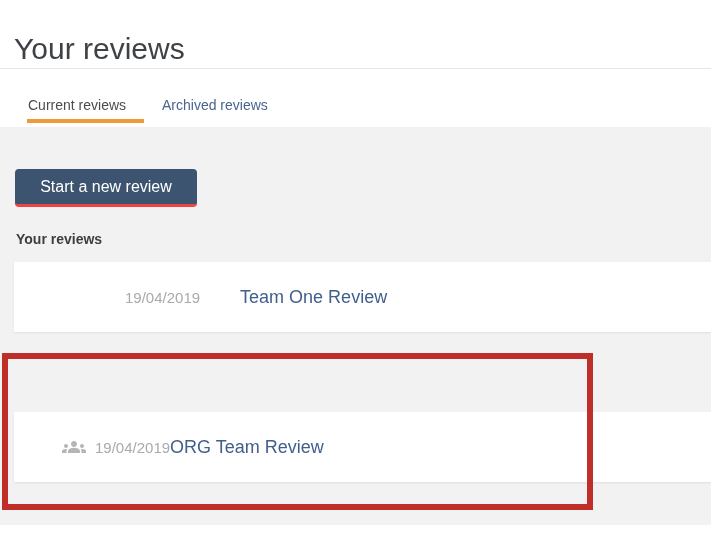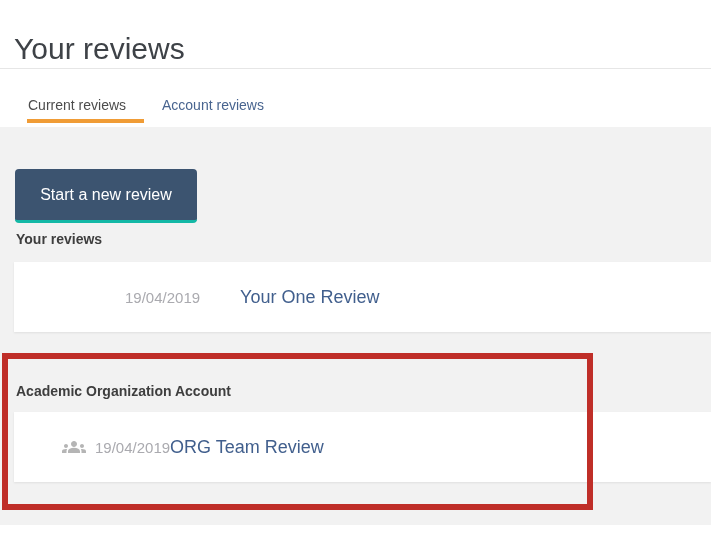--- a/index.html
+++ b/index.html
@@ -23,22 +23,22 @@
   }
   .tab-current{left:16px;color:#4c4c4c;}
   .tab-archived{left:150px;color:#48648f;}
   .tab-underline{
     position:absolute;left:15px;top:50px;width:117px;height:4px;background:#f09c36;
   }
   .content{
     position:absolute;left:0;top:127px;width:711px;height:398px;background:#f2f2f2;
   }
   .new-review-btn{
-    position:absolute;left:15px;top:42px;height:54px;width:182px;
-    background:#3c5470;border:none;border-bottom:3px solid #14b8a6;border-radius:4px;
+    position:absolute;left:15px;top:42px;height:38px;width:182px;
+    background:#3c5470;border:none;border-bottom:3px solid #ef4444;border-radius:4px;
     color:#ffffff;font-size:16px;font-family:"Liberation Sans", sans-serif;
     cursor:pointer;padding:8px 16px;box-sizing:border-box;
   }
   .section-heading{
     position:absolute;left:16px;font-size:14px;font-weight:700;color:#3e3e3e;line-height:16px;
   }
   .heading-yours{top:104px;}
   .heading-org{top:256px;}
   .review-row{
     position:absolute;left:14px;width:697px;height:70px;background:#ffffff;
@@ -70,36 +70,35 @@
 </style>
 </head>
 <body>
 
 <h1 class="page-title">Your reviews</h1>
 
 <div class="top-divider"></div>
 
 <div class="tabbar">
   <a class="tab tab-current">Current reviews</a>
-  <a class="tab tab-archived">Account reviews</a>
+  <a class="tab tab-archived">Archived reviews</a>
   <div class="tab-underline"></div>
 </div>
 
 <div class="content">
 
   <button class="new-review-btn">Start a new review</button>
 
   <div class="section-heading heading-yours">Your reviews</div>
 
   <div class="review-row row-1">
     <span class="review-date">19/04/2019</span>
-    <a class="review-name">Your One Review</a>
+    <a class="review-name">Team One Review</a>
   </div>
 
-  <div class="section-heading heading-org">Academic Organization Account</div>
 
   <div class="review-row row-2">
     <span class="group-icon">
       <svg viewBox="0 0 24 24" aria-hidden="true">
         <path d="M12 12.75c1.63 0 3.07.39 4.24.9 1.08.48 1.76 1.56 1.76 2.73V18H6v-1.61c0-1.18.68-2.26 1.76-2.73 1.17-.52 2.61-.91 4.24-.91zM4 13c1.1 0 2-.9 2-2s-.9-2-2-2-2 .9-2 2 .9 2 2 2zm1.13 1.1c-.37-.06-.74-.1-1.13-.1-.99 0-1.93.21-2.78.58C.48 14.9 0 15.62 0 16.43V18h4.5v-1.61c0-.83.23-1.61.63-2.29zM20 13c1.1 0 2-.9 2-2s-.9-2-2-2-2 .9-2 2 .9 2 2 2zm4 3.43c0-.81-.48-1.53-1.22-1.85-.85-.37-1.79-.58-2.78-.58-.39 0-.76.04-1.13.1.4.68.63 1.46.63 2.29V18H24v-1.57zM12 6c1.66 0 3 1.34 3 3s-1.34 3-3 3-3-1.34-3-3 1.34-3 3-3z"></path>
       </svg>
     </span>
     <span class="review-date">19/04/2019</span>
     <a class="review-name">ORG Team Review</a>
   </div>

